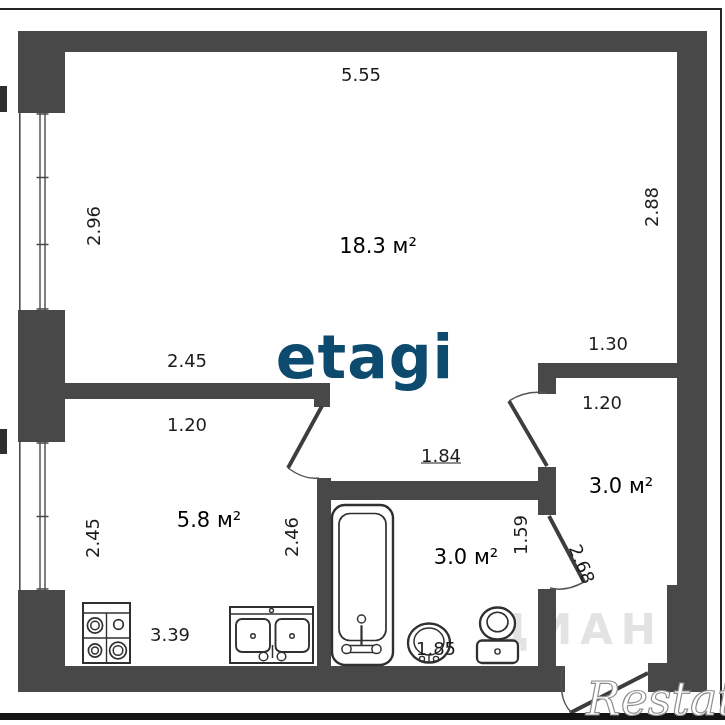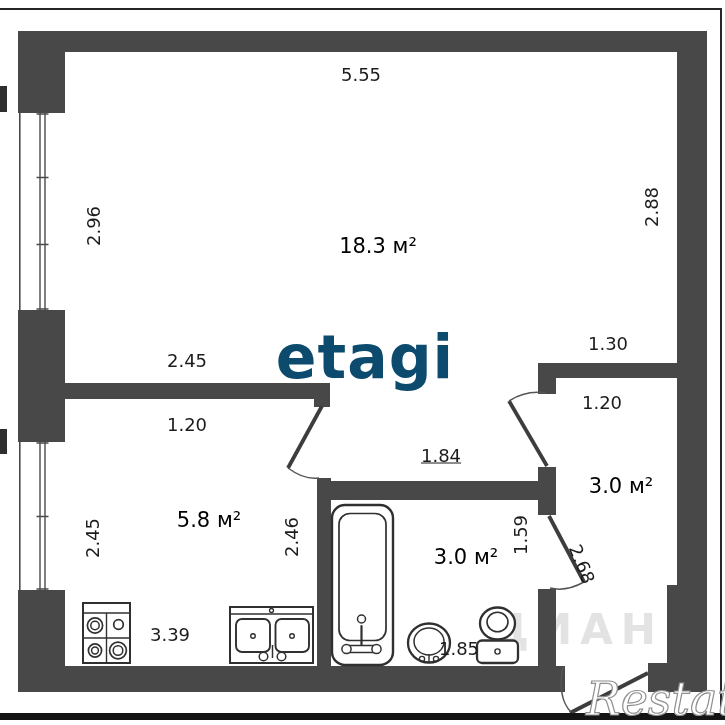--- a/index.html
+++ b/index.html
@@ -150,17 +150,17 @@
   <div class="dim" style="left:187px;top:360px;">2.45</div>
   <div class="dim" style="left:187px;top:424px;">1.20</div>
   <div class="dim" style="left:608px;top:343px;">1.30</div>
   <div class="dim" style="left:602px;top:402px;">1.20</div>
   <div class="dim" style="left:441px;top:455px;text-decoration:underline;">1.84</div>
   <div class="dim v" style="left:92px;top:538px;">2.45</div>
   <div class="dim v" style="left:291px;top:537px;">2.46</div>
   <div class="dim" style="left:170px;top:634px;">3.39</div>
   <div class="dim v" style="left:520px;top:535px;">1.59</div>
   <div class="dim d" style="left:582px;top:564px;">2.68</div>
-  <div class="dim" style="left:459px;top:648px;">1.85</div>
+  <div class="dim" style="left:436px;top:648px;">1.85</div>
 
   <div class="wm-corner" style="left:586px;top:672px;">Restate</div>
 
 </div>
 
 </body></html>

